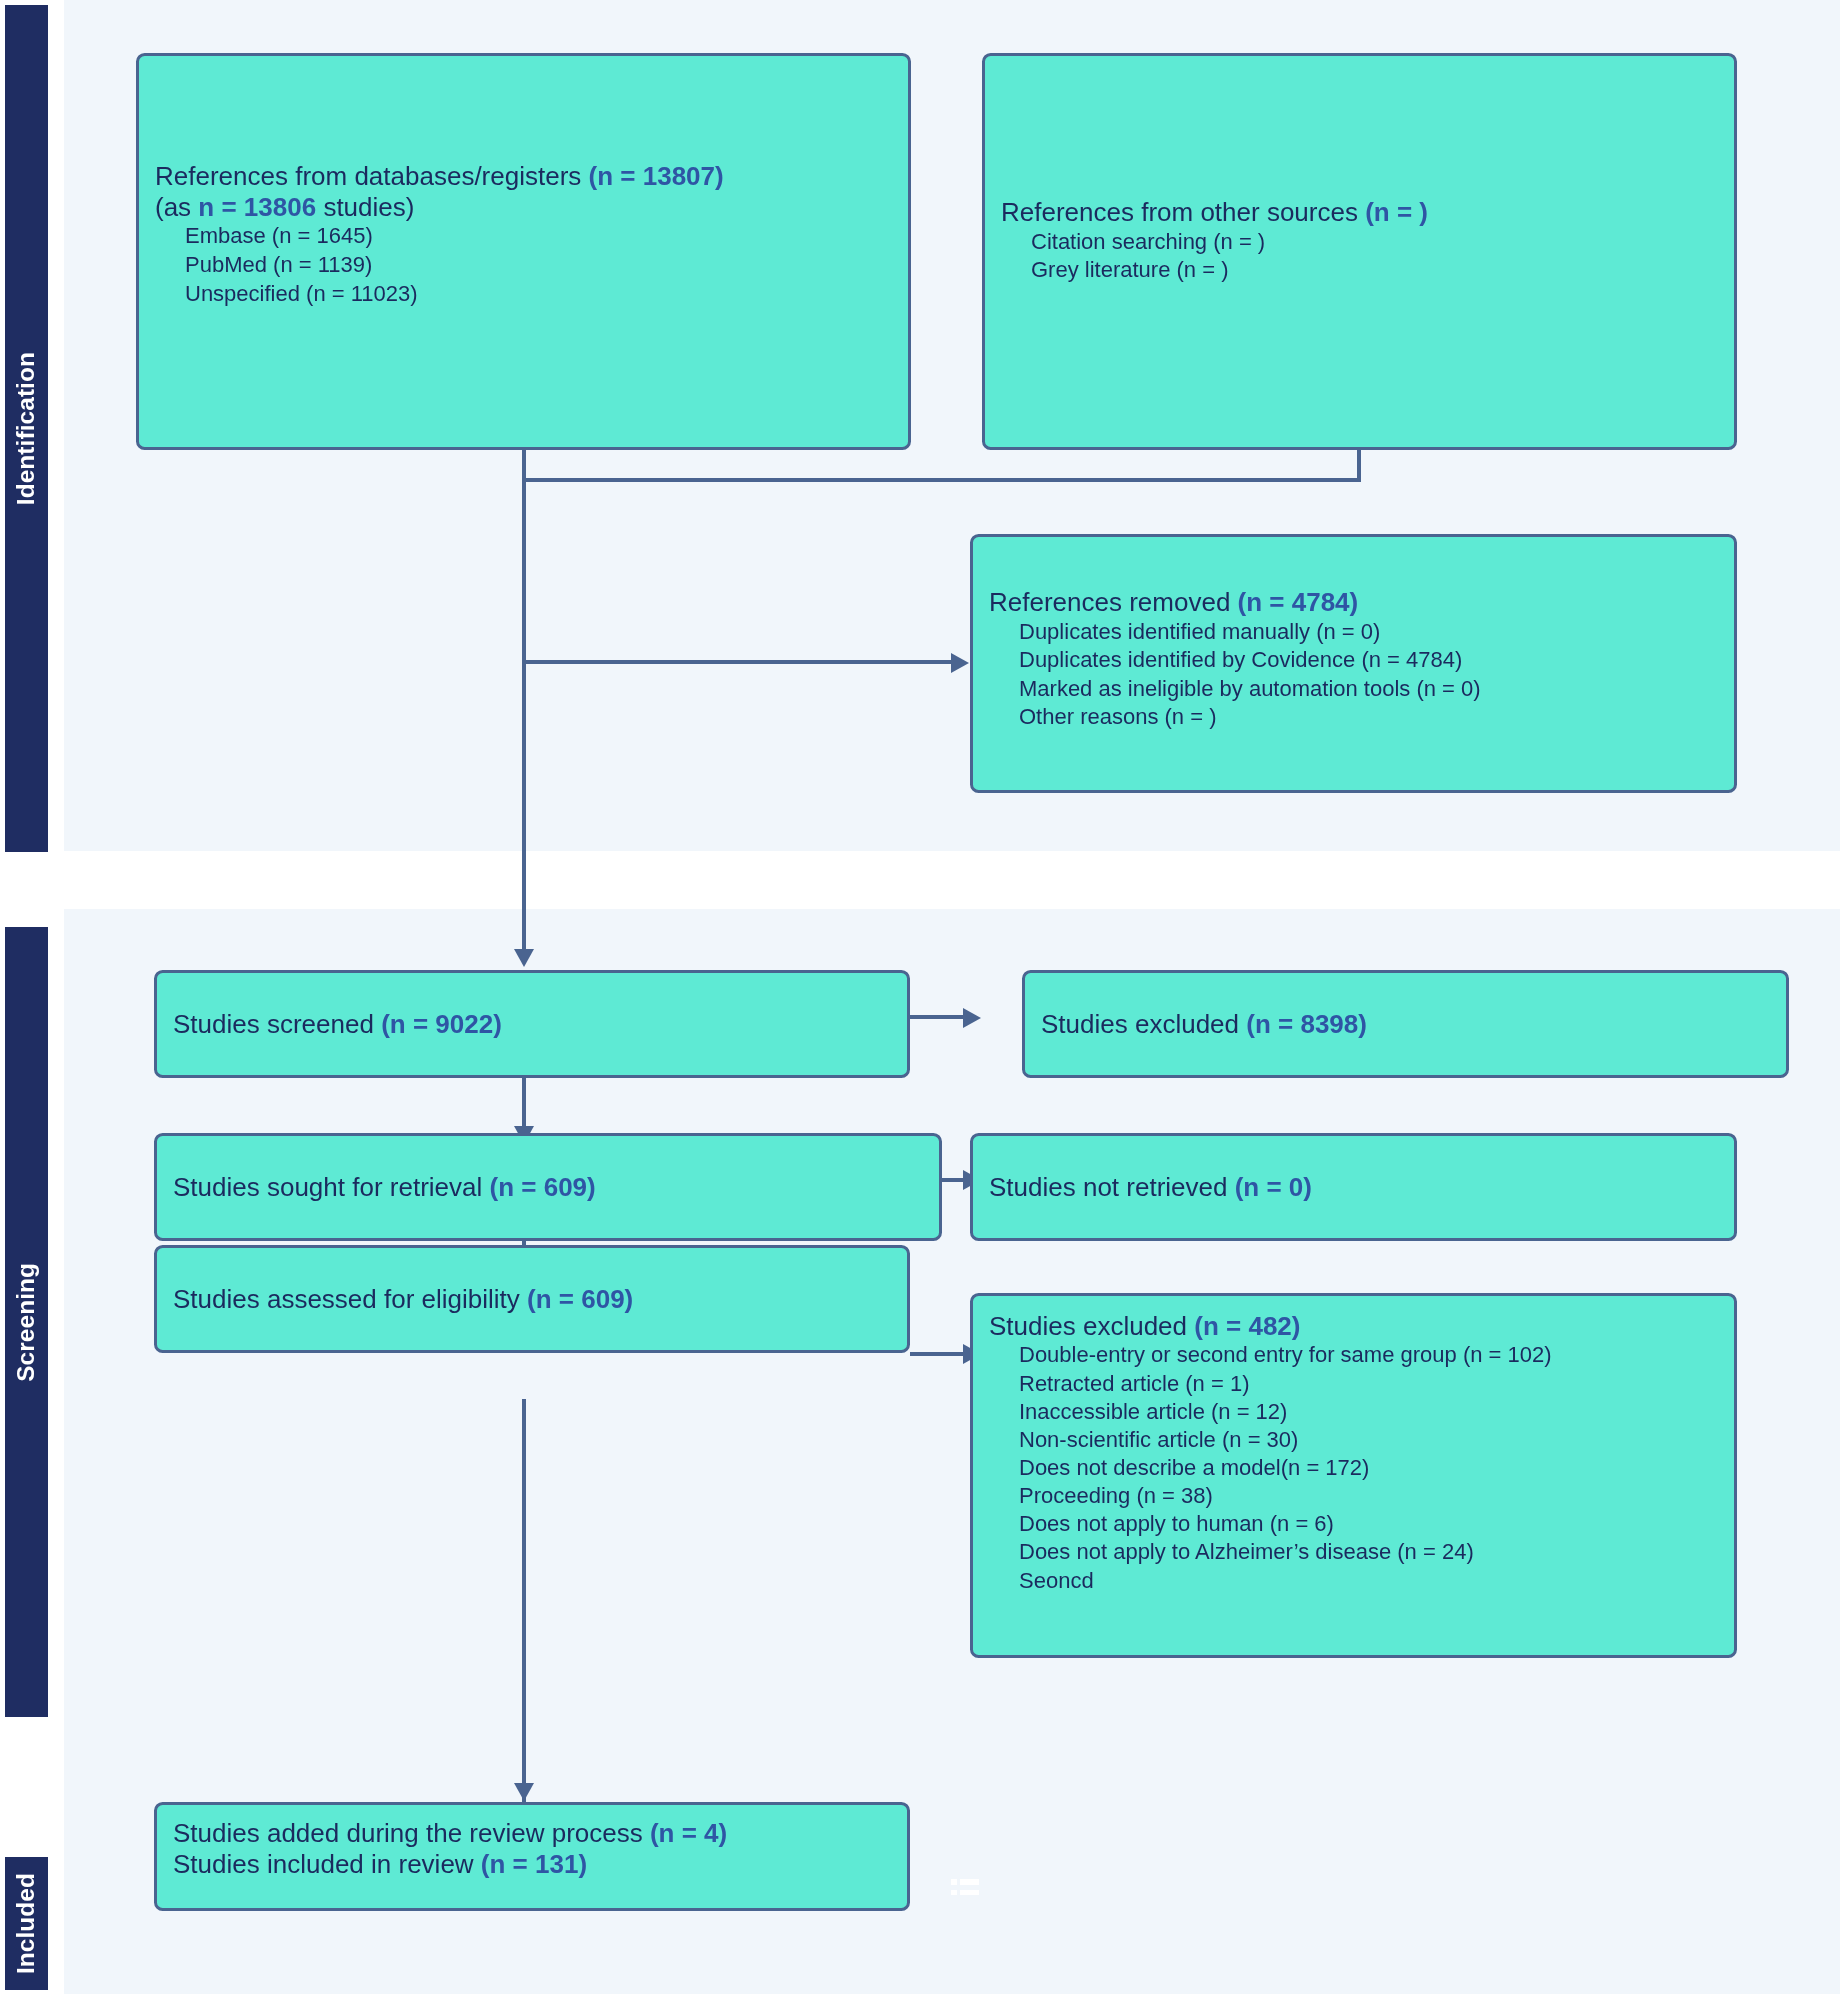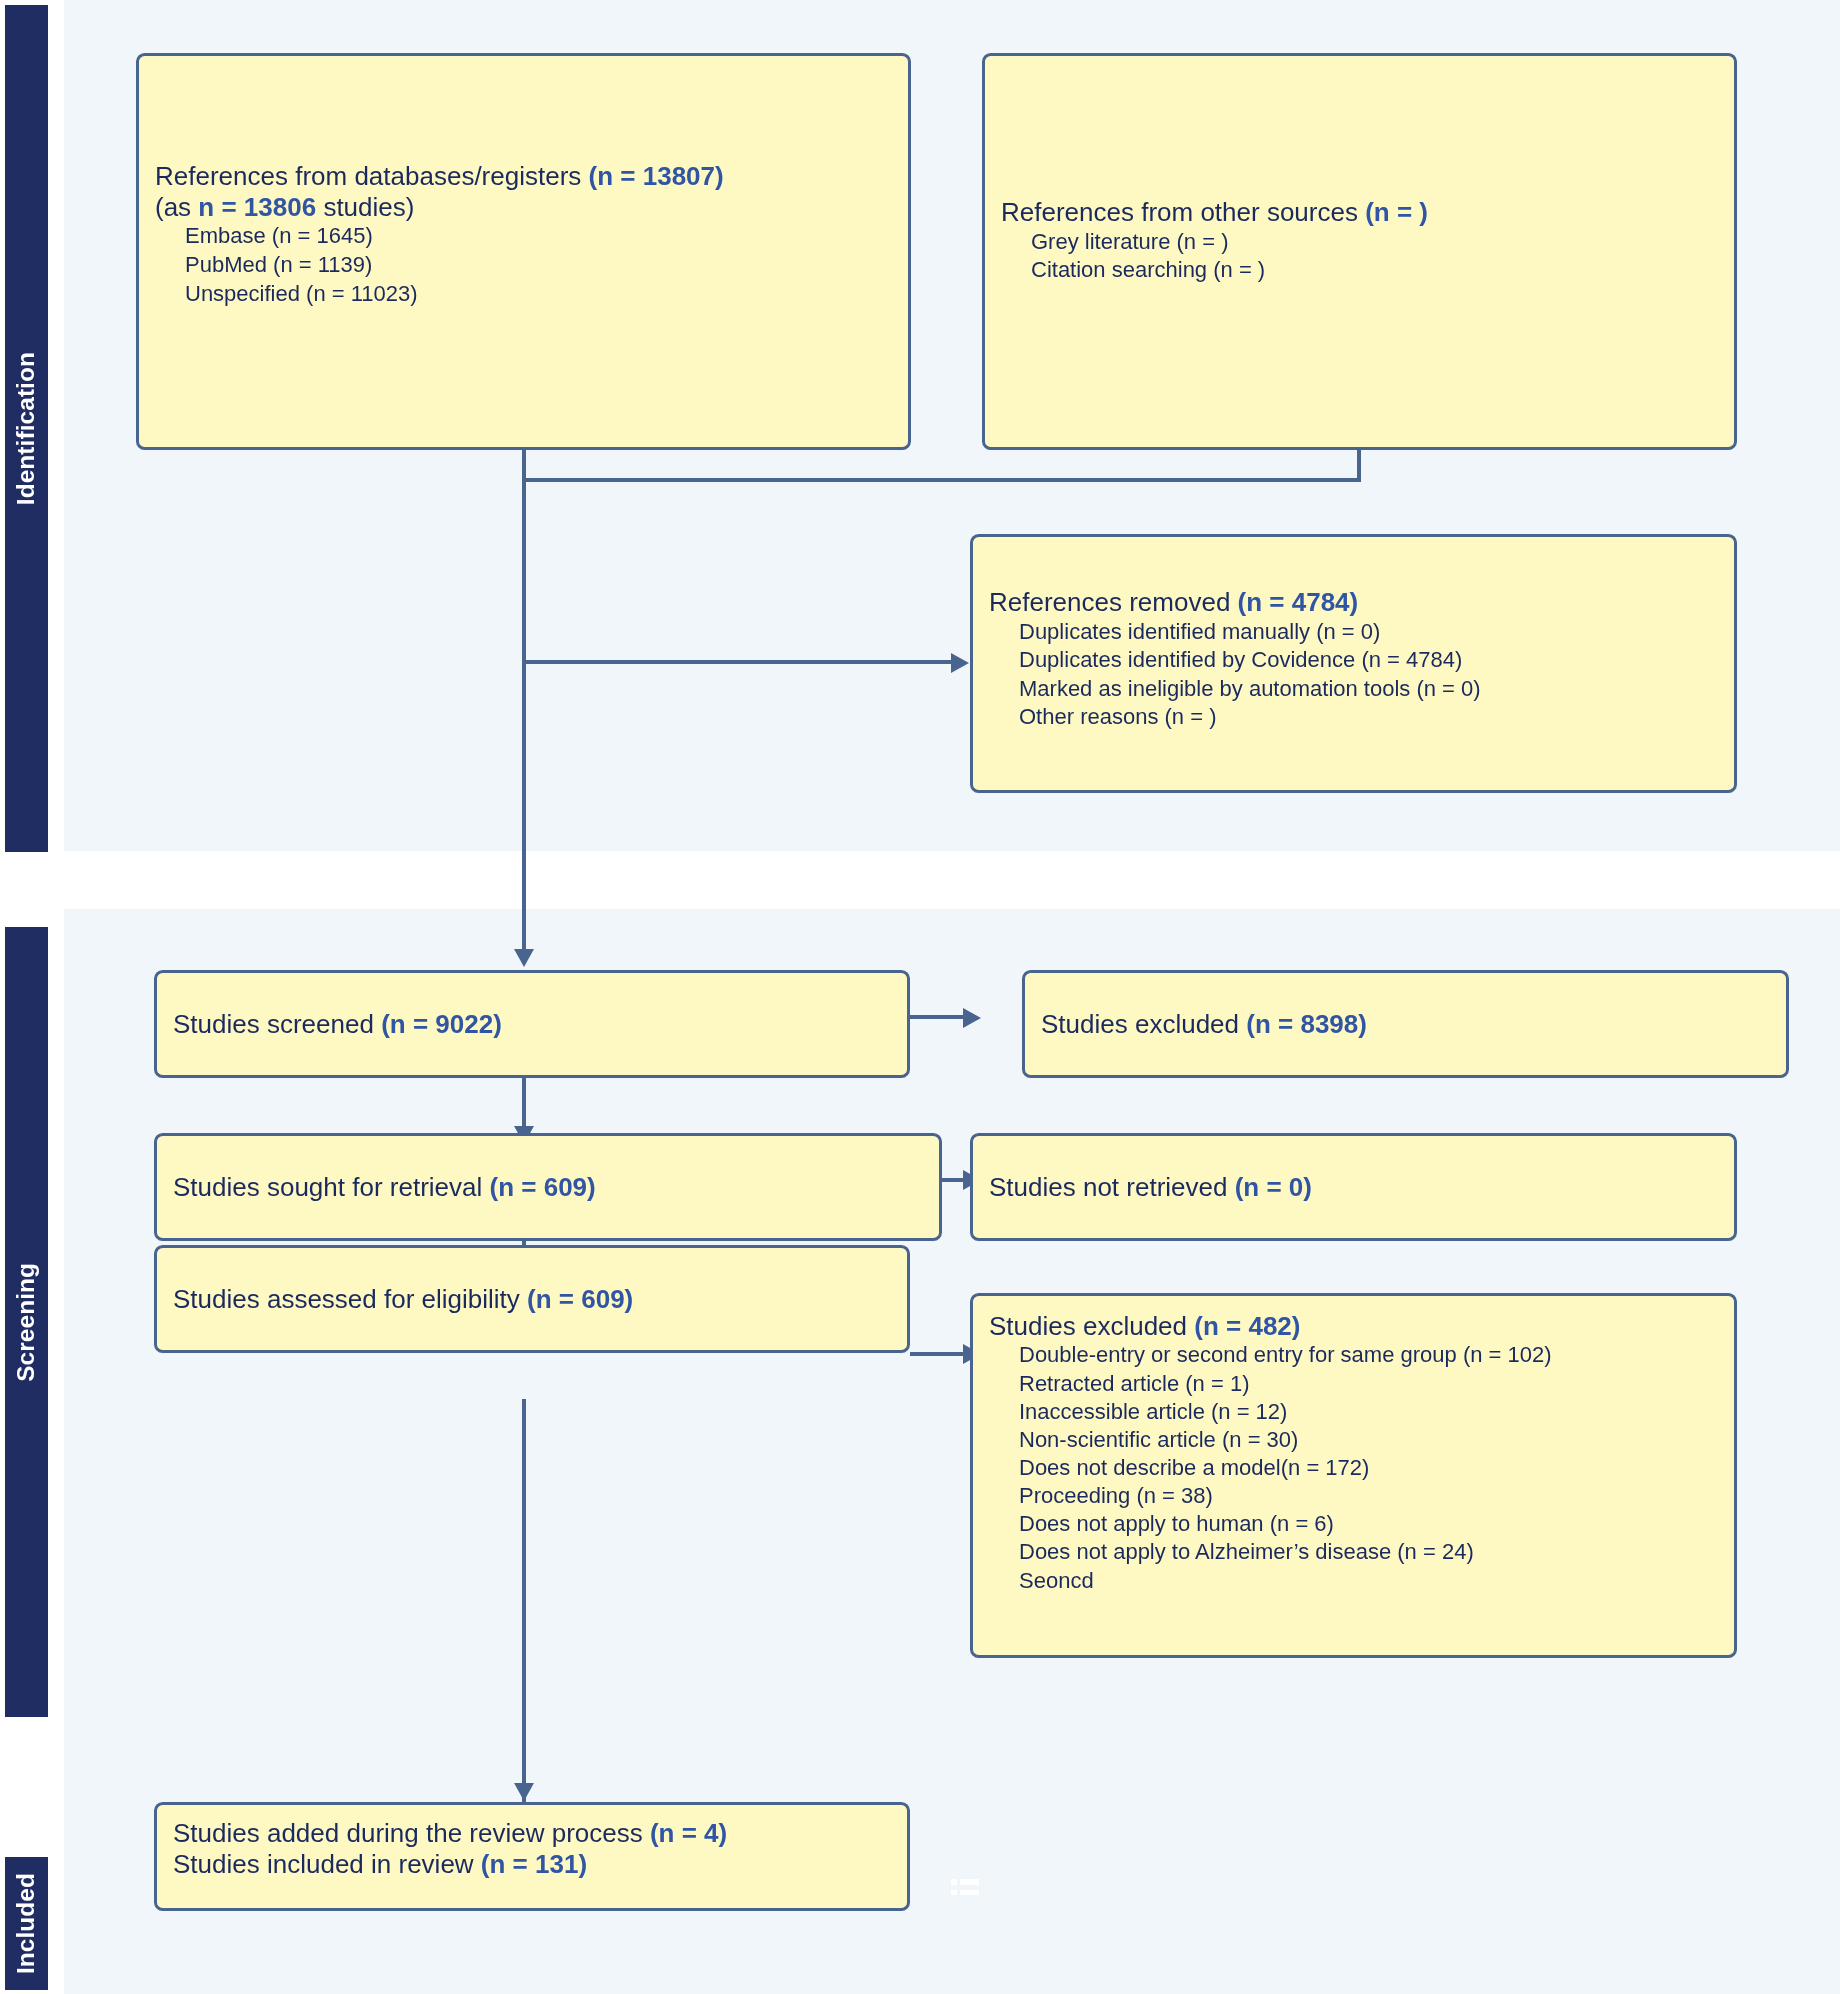--- a/index.html
+++ b/index.html
@@ -18,21 +18,21 @@
     position:absolute;background:#1f2d62;
     display:flex;align-items:center;justify-content:center;
   }
   .phase span{
     color:#ffffff;font-weight:bold;font-size:24.4px;letter-spacing:0.1px;
     writing-mode:vertical-rl;transform:rotate(180deg);white-space:nowrap;
   }
 
   
   .box{
-    position:absolute;background:#fef9c3;border:3.7px solid #4a6490;border-radius:8.6px;
+    position:absolute;background:#5eead4;border:3.7px solid #4a6490;border-radius:8.6px;
     box-sizing:border-box;
   }
   .box .inner{
     position:absolute;left:0;right:0;
     padding:0 16px;box-sizing:border-box;
   }
   .ttl{
     color:#1b2a5e;font-size:26px;line-height:1.18;white-space:nowrap;
   }
   .ttl .n{color:#2f55a4;font-weight:bold;}
@@ -123,22 +123,22 @@
       <div class="sub">PubMed (n = 1139)</div>
       <div class="sub">Unspecified (n = 11023)</div>
     </div>
   </div>
 
   <div class="box" style="left:982px;top:53px;width:755px;height:397px;">
     <div class="inner" style="top:141px;">
       <div class="ttl">
         <span>References from other sources </span><span class="n">(n = )</span>
       </div>
+      <div class="sub">Citation searching (n = )</div>
       <div class="sub">Grey literature (n = )</div>
-      <div class="sub">Citation searching (n = )</div>
     </div>
   </div>
 
   <div class="box" style="left:970px;top:534px;width:767px;height:259px;">
     <div class="inner" style="top:50px;">
       <div class="ttl">
         <span>References removed </span><span class="n">(n = 4784)</span>
       </div>
       <div class="sub">Duplicates identified manually (n = 0)</div>
       <div class="sub">Duplicates identified by Covidence (n = 4784)</div>

